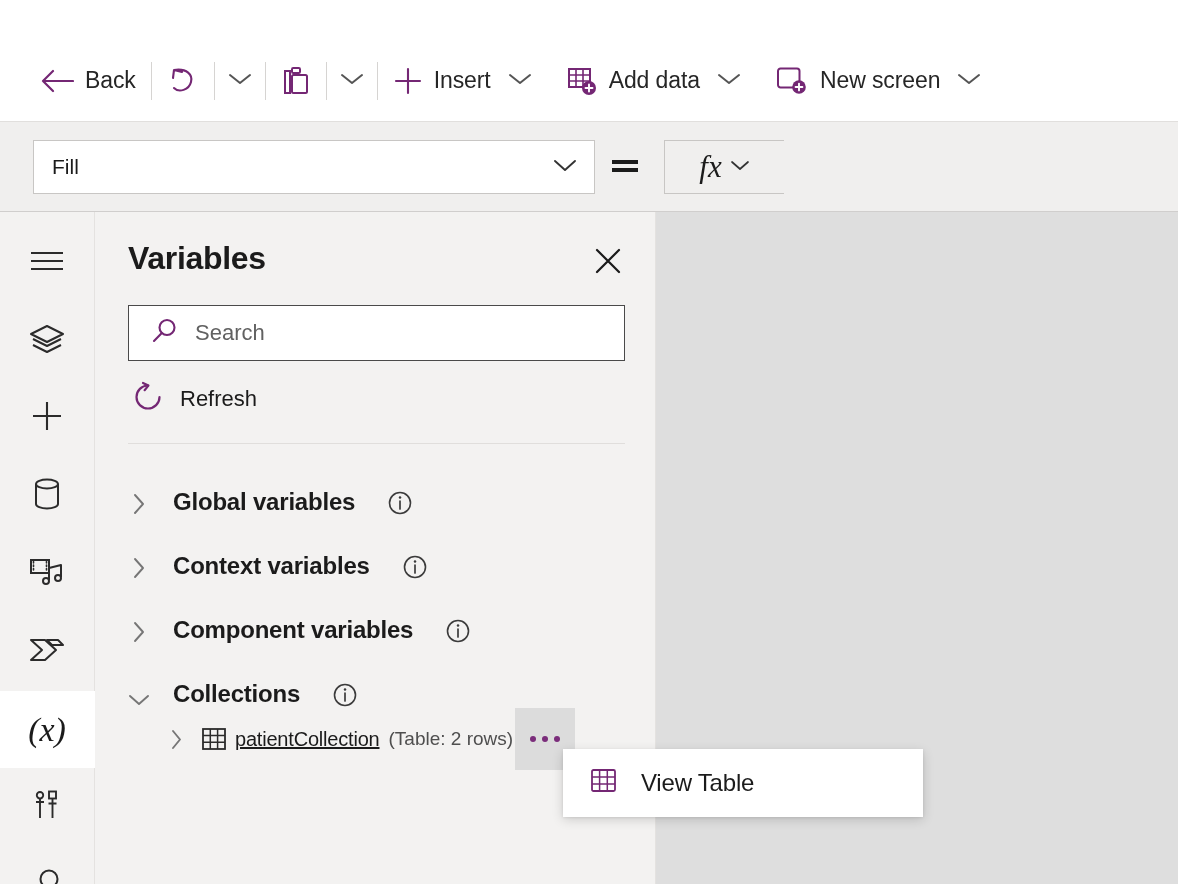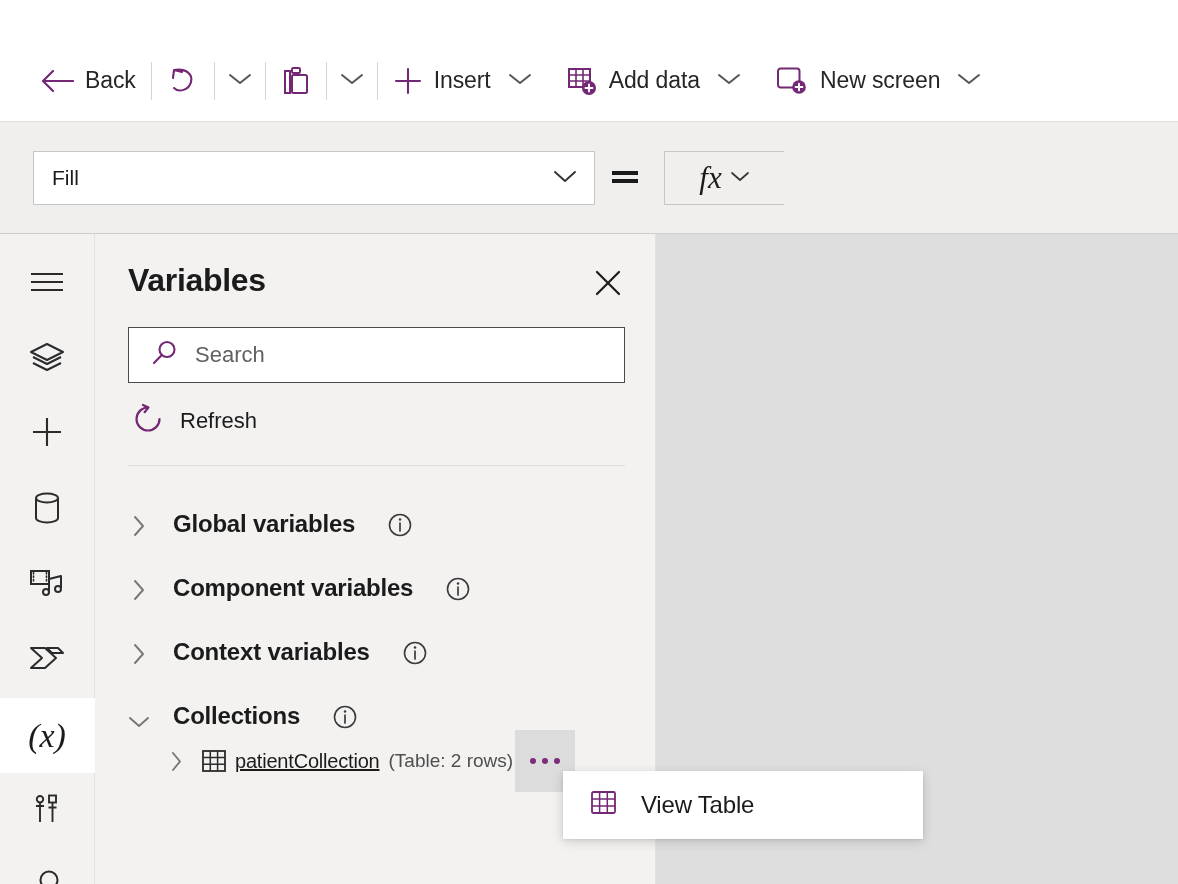--- a/index.html
+++ b/index.html
@@ -29,21 +29,21 @@
   .cmd-label {
     font-size: 23px; color: #262626; font-weight: 400; white-space: nowrap;
     letter-spacing: -0.1px;
   }
   .cmd-ico { display: flex; align-items: center; justify-content: center; }
   .vsep { width: 1px; height: 38px; background: #d6d4d2; margin: 0 5px; flex: 0 0 auto; }
   .caret-btn { display:flex; align-items:center; justify-content:center; width: 40px; height: 44px; }
 
   
   .propbar {
-    height: 112px;
+    height: 90px;
     background: #f0efee;
     border-bottom: 1px solid #d0cecd;
     display: flex; align-items: center;
     flex: 0 0 auto;
     position: relative;
   }
   .prop-select {
     margin-left: 33px;
     width: 562px; height: 54px;
     background: #ffffff;
@@ -439,48 +439,48 @@
             </svg>
           </span>
         </div>
 
         <div class="tree-row">
           <span class="twisty">
             <svg width="16" height="24" viewBox="0 0 16 24">
                 <path d="M4 3 L12 12 L4 21" fill="none" stroke="#767676" stroke-width="1.9" stroke-linecap="round" stroke-linejoin="round"></path>
               </svg>
           </span>
+          <span class="tree-label">Context variables</span>
+          <span class="info-ico">
+            <svg width="26" height="26" viewBox="0 0 26 26">
+              <circle cx="13" cy="13" r="10.5" fill="none" stroke="#3b3b3b" stroke-width="1.6"></circle>
+              <circle cx="13" cy="7.6" r="1.25" fill="#3b3b3b"></circle>
+              <path d="M13 11 L13 19" stroke="#3b3b3b" stroke-width="1.7" stroke-linecap="round"></path>
+            </svg>
+          </span>
+        </div>
+
+        <div class="tree-row">
+          <span class="twisty">
+            <svg width="16" height="24" viewBox="0 0 16 24">
+                <path d="M4 3 L12 12 L4 21" fill="none" stroke="#767676" stroke-width="1.9" stroke-linecap="round" stroke-linejoin="round"></path>
+              </svg>
+          </span>
           <span class="tree-label">Component variables</span>
           <span class="info-ico">
             <svg width="26" height="26" viewBox="0 0 26 26">
               <circle cx="13" cy="13" r="10.5" fill="none" stroke="#3b3b3b" stroke-width="1.6"></circle>
               <circle cx="13" cy="7.6" r="1.25" fill="#3b3b3b"></circle>
               <path d="M13 11 L13 19" stroke="#3b3b3b" stroke-width="1.7" stroke-linecap="round"></path>
             </svg>
           </span>
         </div>
 
         <div class="tree-row">
           <span class="twisty">
-            <svg width="16" height="24" viewBox="0 0 16 24">
-                <path d="M4 3 L12 12 L4 21" fill="none" stroke="#767676" stroke-width="1.9" stroke-linecap="round" stroke-linejoin="round"></path>
-              </svg>
-          </span>
-          <span class="tree-label">Context variables</span>
-          <span class="info-ico">
-            <svg width="26" height="26" viewBox="0 0 26 26">
-              <circle cx="13" cy="13" r="10.5" fill="none" stroke="#3b3b3b" stroke-width="1.6"></circle>
-              <circle cx="13" cy="7.6" r="1.25" fill="#3b3b3b"></circle>
-              <path d="M13 11 L13 19" stroke="#3b3b3b" stroke-width="1.7" stroke-linecap="round"></path>
-            </svg>
-          </span>
-        </div>
-
-        <div class="tree-row">
-          <span class="twisty">
             <svg width="24" height="16" viewBox="0 0 24 16">
                 <path d="M3 4 L12 12 L21 4" fill="none" stroke="#767676" stroke-width="1.9" stroke-linecap="round" stroke-linejoin="round"></path>
               </svg>
           </span>
           <span class="tree-label">Collections</span>
           <span class="info-ico">
             <svg width="26" height="26" viewBox="0 0 26 26">
               <circle cx="13" cy="13" r="10.5" fill="none" stroke="#3b3b3b" stroke-width="1.6"></circle>
               <circle cx="13" cy="7.6" r="1.25" fill="#3b3b3b"></circle>
               <path d="M13 11 L13 19" stroke="#3b3b3b" stroke-width="1.7" stroke-linecap="round"></path>

